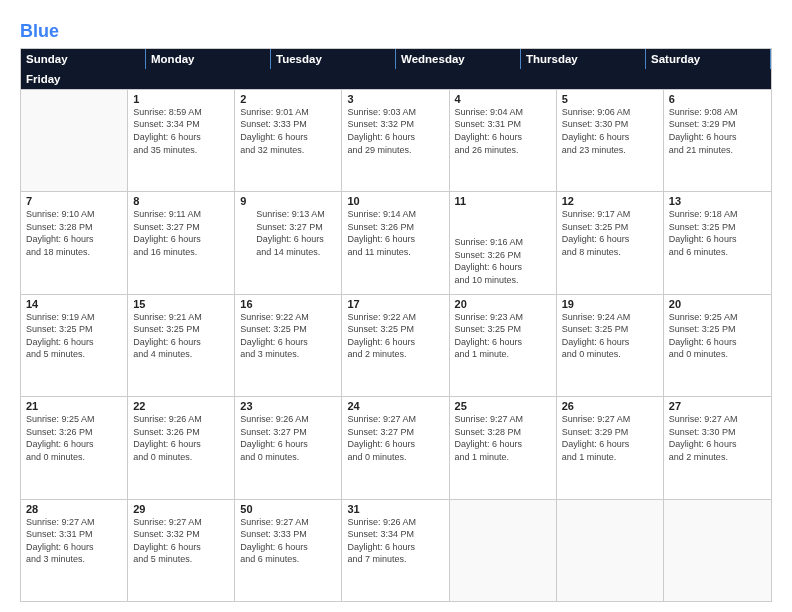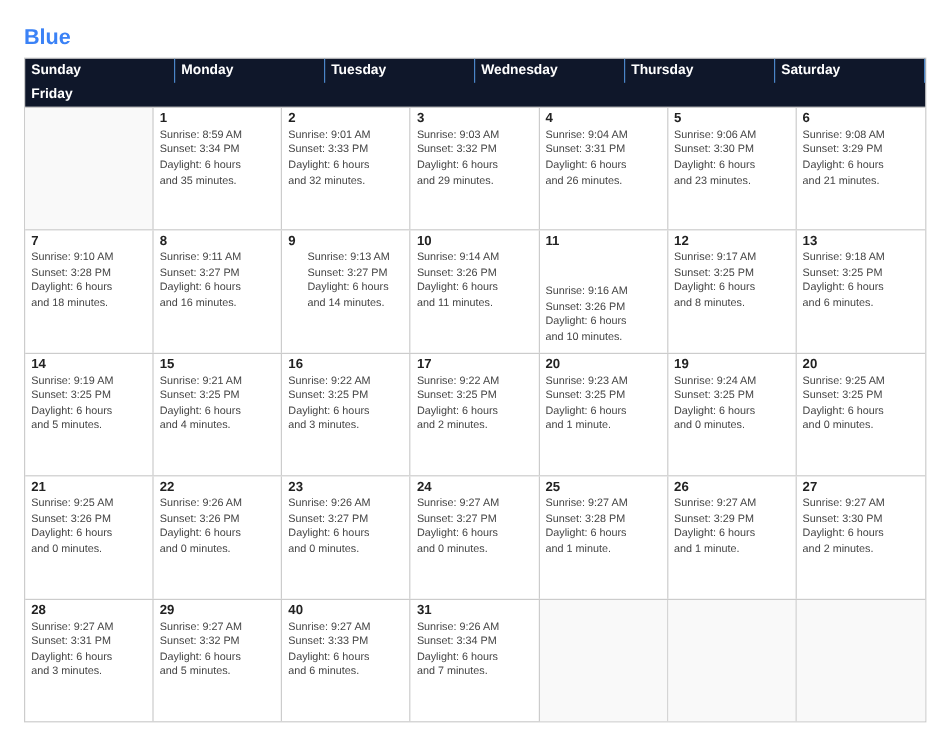--- a/index.html
+++ b/index.html
@@ -343,21 +343,21 @@
 and 3 minutes.</div>
           </div>
           <div class="cal-cell">
             <div class="day-num">29</div>
             <div class="day-info" style="white-space: pre-line;">Sunrise: 9:27 AM
 Sunset: 3:32 PM
 Daylight: 6 hours
 and 5 minutes.</div>
           </div>
           <div class="cal-cell">
-            <div class="day-num">40</div>
+            <div class="day-num">50</div>
             <div class="day-info" style="white-space: pre-line;">Sunrise: 9:27 AM
 Sunset: 3:33 PM
 Daylight: 6 hours
 and 6 minutes.</div>
           </div>
           <div class="cal-cell">
             <div class="day-num">31</div>
             <div class="day-info" style="white-space: pre-line;">Sunrise: 9:26 AM
 Sunset: 3:34 PM
 Daylight: 6 hours

